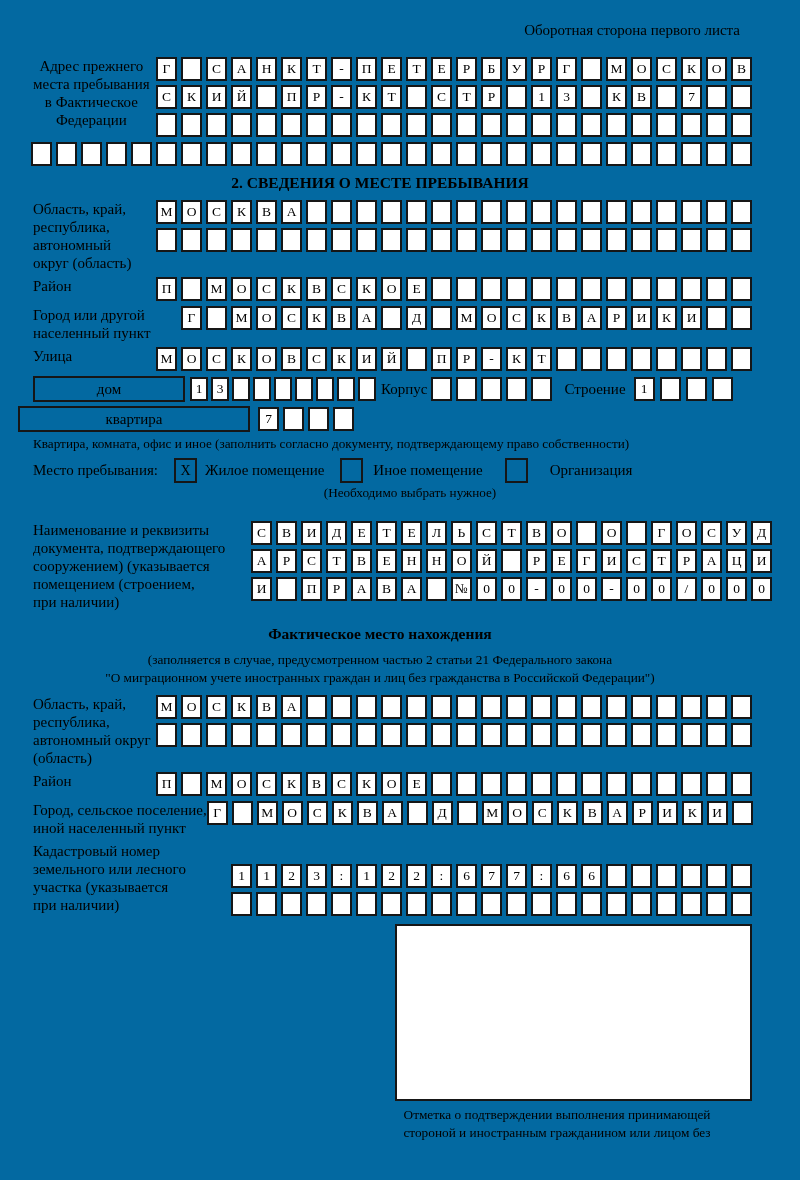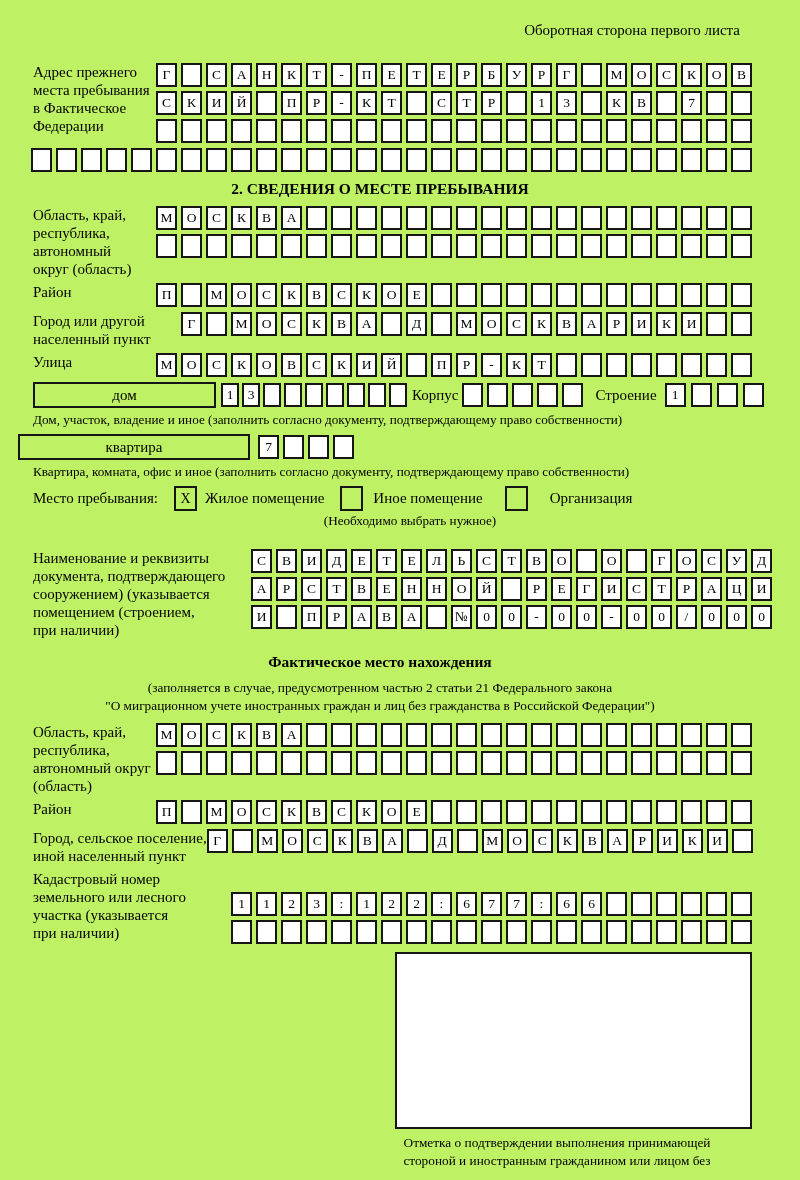--- a/index.html
+++ b/index.html
@@ -1,17 +1,17 @@
 <!DOCTYPE html>
 <html><head>
 <meta charset="utf-8">
 <style>
   html,body{margin:0;padding:0;background:#fff;}
   .page{
-    width:800px;height:1180px;background:#bef264;color:#000;
+    width:800px;height:1180px;background:#0369a1;color:#000;
     font-family:"Liberation Serif","DejaVu Serif",serif;
     position:relative;overflow:hidden;box-sizing:border-box;
   }
   .content{padding:0 48px 0 8px;}
   .header-note{text-align:right;padding:22px 60px 0 0;font-size:15px;}
   .form-row{display:flex;align-items:flex-start;margin-bottom:5px;}
   .row-label{font-size:15px;line-height:18px;flex:0 0 auto;padding-left:25px;}
   .cellgroup{margin-left:auto;display:flex;flex-direction:column;gap:4px;}
   .cellrow{display:flex;gap:4px;justify-content:flex-end;}
   .cell{
@@ -45,21 +45,21 @@
 </style>
 </head>
 <body>
 
 <div class="page">
 
   <div class="header-note">Оборотная сторона первого листа</div>
 
   <div class="content">
 
-    <div class="form-row" style="margin-top:24px;">
+    <div class="form-row" style="margin-top:18px;text-align:center;">
       <div class="row-label">
           <div>Адрес прежнего</div>
           <div>места пребывания</div>
           <div>в Фактическое</div>
           <div>Федерации</div>
         </div>
       <div class="cellgroup">
         <div class="cellrow">
             <span class="cell">Г</span>
             <span class="cell"></span>
@@ -329,21 +329,21 @@
             <span class="cell"></span>
             <span class="cell"></span>
             <span class="cell"></span>
             <span class="cell"></span>
             <span class="cell"></span>
           </div>
       </div>
     </div>
 
     <div class="inline-row">
-      <div class="named-box" style="width:183px;margin-left:25px;">дом</div>
+      <div class="named-box" style="width:152px;margin-left:25px;">дом</div>
       <div class="cellrow small" style="margin-left:5px;">
           <span class="cell">1</span>
           <span class="cell">3</span>
           <span class="cell"></span>
           <span class="cell"></span>
           <span class="cell"></span>
           <span class="cell"></span>
           <span class="cell"></span>
           <span class="cell"></span>
           <span class="cell"></span>
@@ -357,21 +357,20 @@
           <span class="cell"></span>
         </div>
       <div class="inline-label" style="margin-left:12px;">Строение</div>
       <div class="cellrow" style="margin-left:8px;gap:5px;">
           <span class="cell">1</span>
           <span class="cell"></span>
           <span class="cell"></span>
           <span class="cell"></span>
         </div>
     </div>
-    <div class="caption">Дом, участок, владение и иное (заполнить согласно документу, подтверждающему право собственности)</div>
 
     <div class="inline-row">
       <div class="named-box" style="width:232px;margin-left:10px;">квартира</div>
       <div class="cellrow" style="margin-left:8px;">
           <span class="cell">7</span>
           <span class="cell"></span>
           <span class="cell"></span>
           <span class="cell"></span>
         </div>
     </div>

